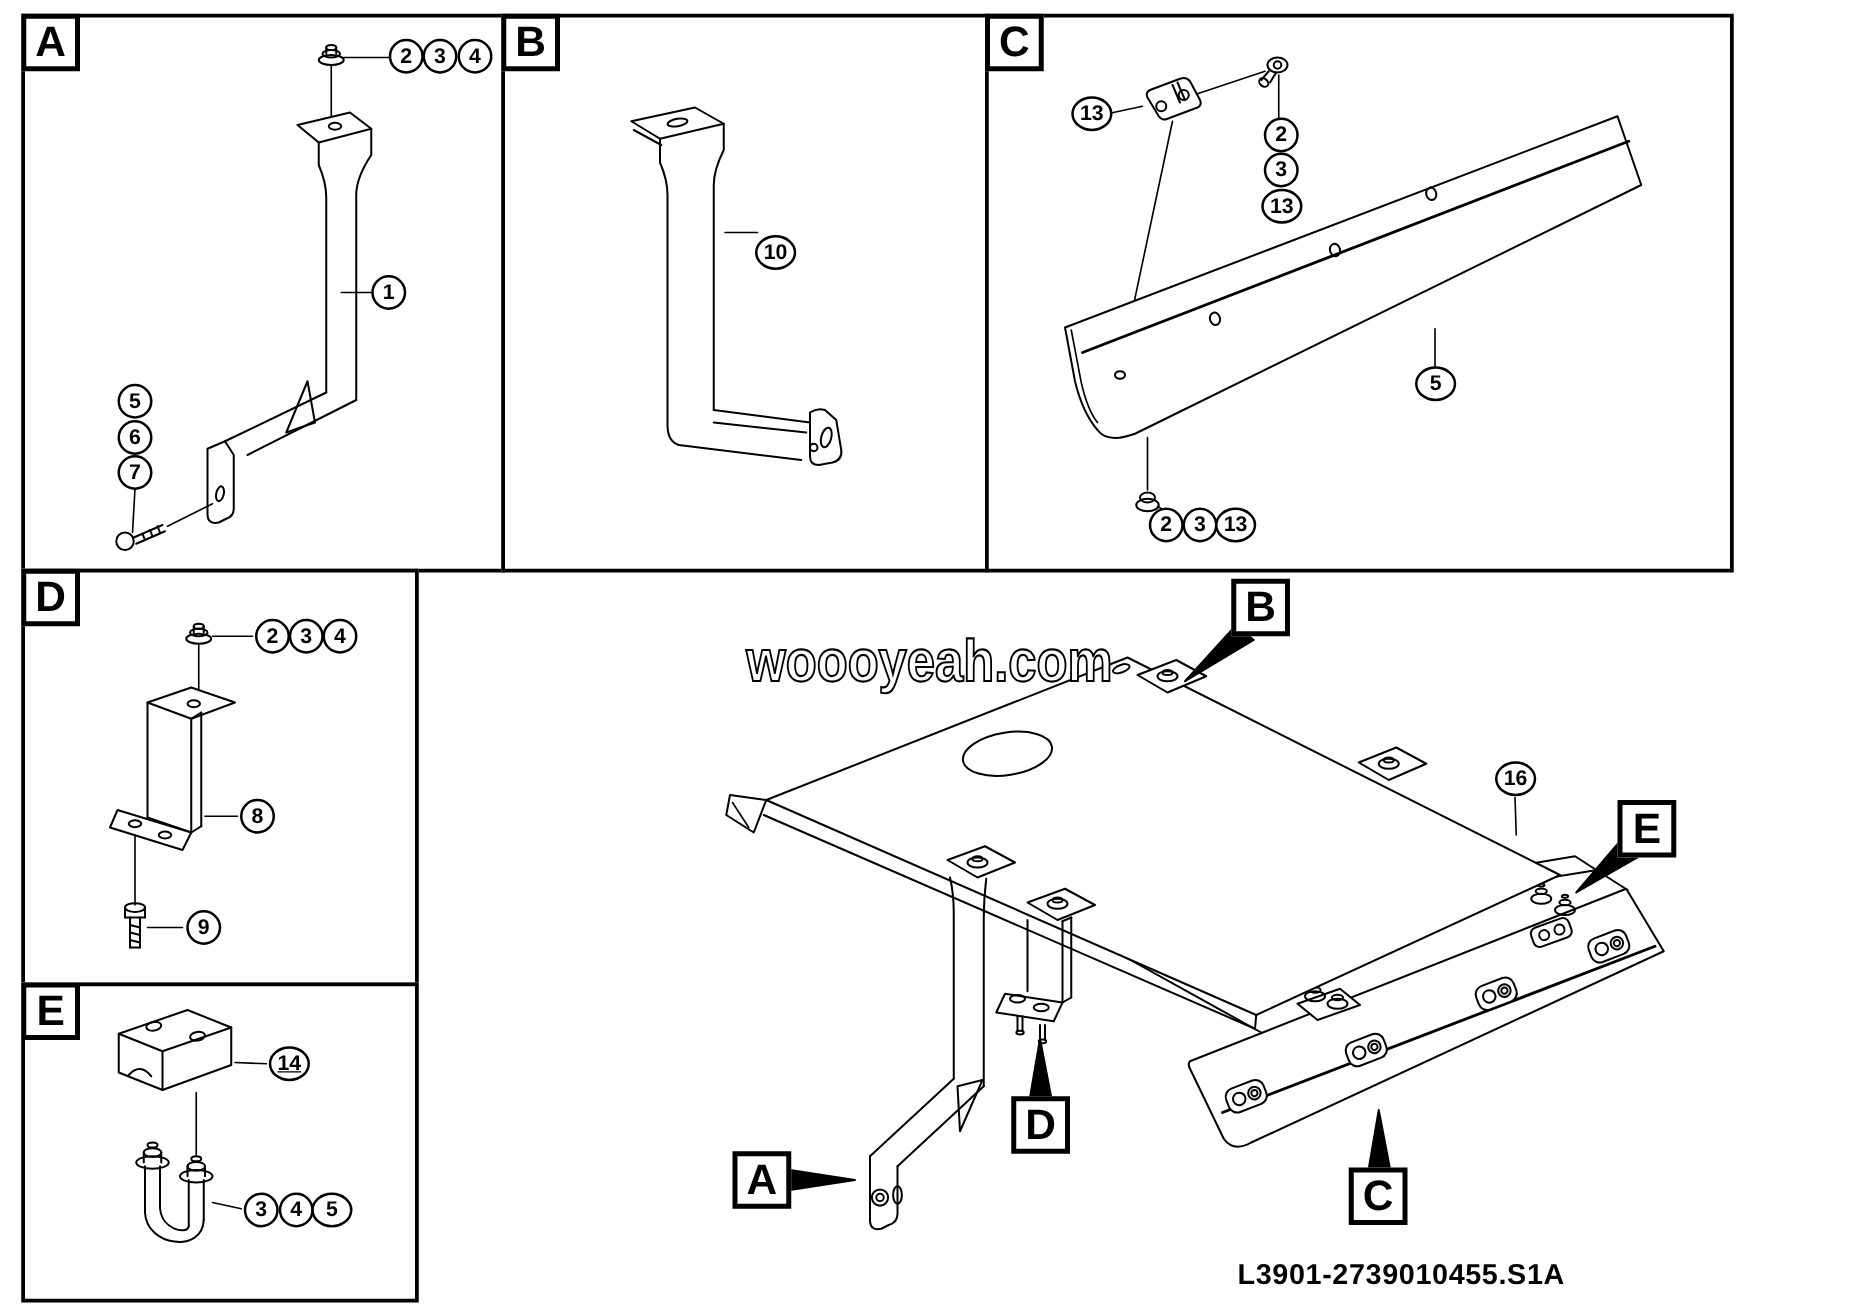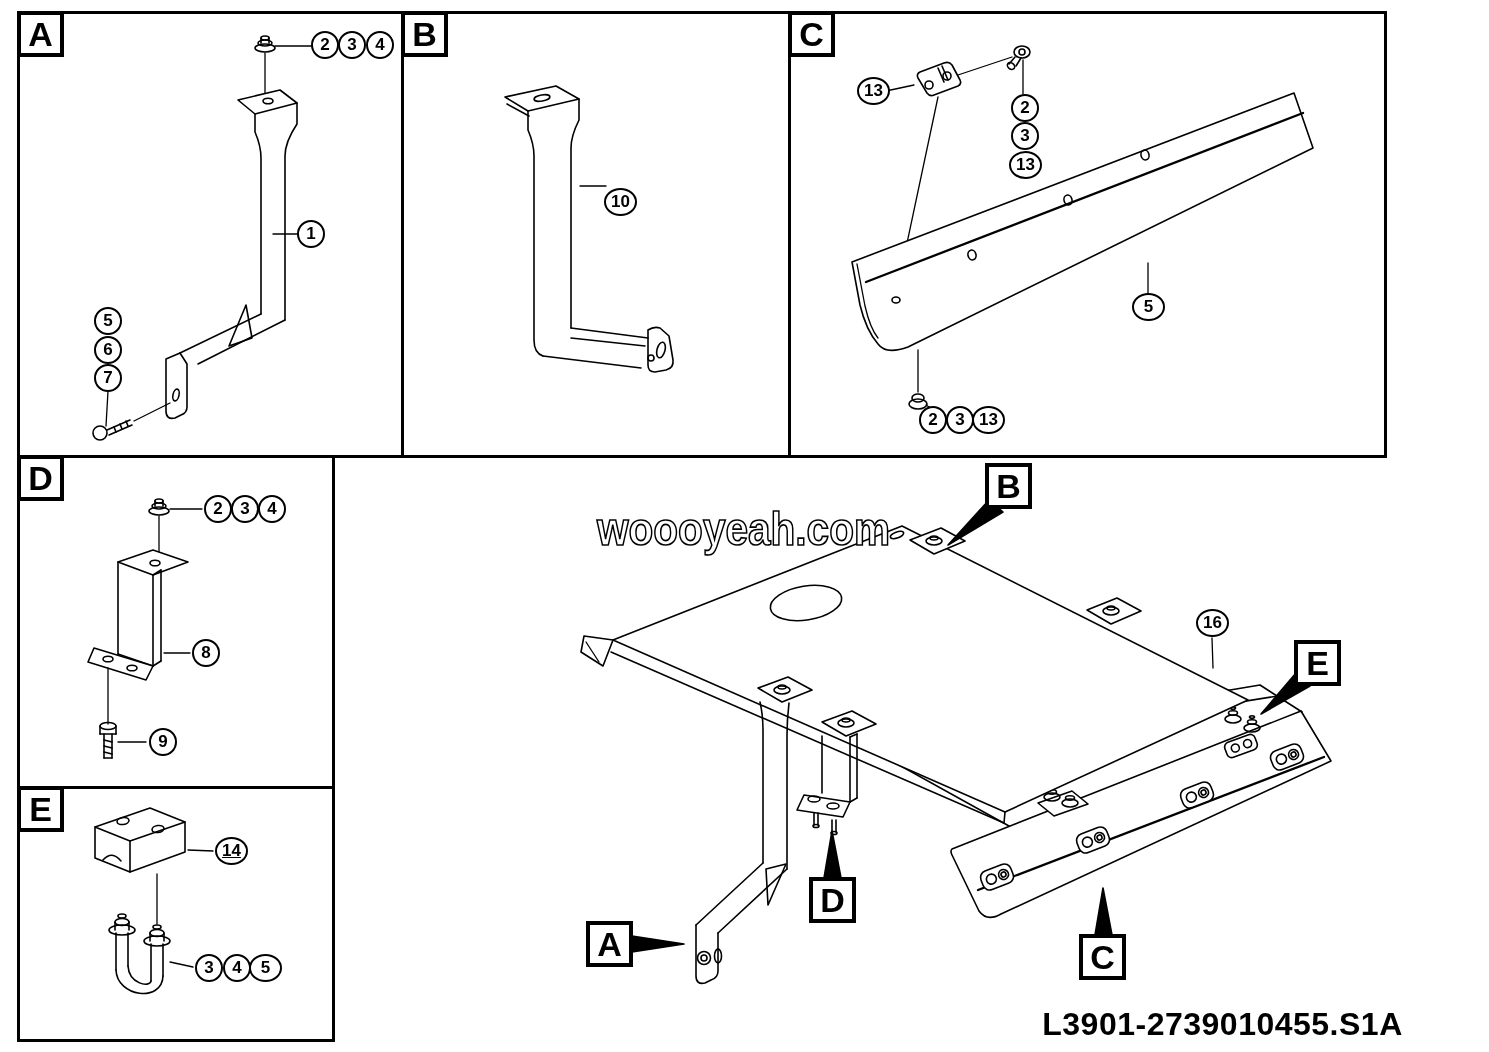--- a/index.html
+++ b/index.html
@@ -7,22 +7,22 @@
         font-family:"Liberation Sans",sans-serif;overflow:hidden;}
   .panel{position:absolute;border:3px solid #000;background:#fff;box-sizing:border-box;z-index:1;}
   .art{position:absolute;left:0;top:0;width:1489px;height:1052px;z-index:2;}
   .plabel,.mlabel{position:absolute;width:47px;height:46px;border:4px solid #000;background:#fff;
         display:flex;align-items:center;justify-content:center;font-weight:bold;font-size:34px;
         box-sizing:border-box;z-index:5;}
   .callout{position:absolute;width:28px;height:28px;border:2px solid #000;border-radius:50%;
         background:#fff;display:flex;align-items:center;justify-content:center;font-weight:bold;
         font-size:17px;box-sizing:border-box;z-index:4;}
   .callout.w2{width:33px;}
-  .partnum{position:absolute;left:990px;top:1006px;width:465px;text-align:center;
-        font-weight:bold;font-size:32px;letter-spacing:.5px;z-index:5;}
+  .partnum{position:absolute;left:990px;top:1006px;width:465px;text-align:left;
+        font-weight:bold;font-size:23px;letter-spacing:.5px;z-index:5;}
   svg line,svg path,svg polygon,svg polyline,svg ellipse,svg circle,svg rect{
         stroke:#000;fill:none;stroke-width:1.6;stroke-linejoin:round;stroke-linecap:round;}
   svg .wf{fill:#fff;}
   svg .blk{fill:#000;stroke:#000;}
   svg .thick{stroke-width:2.3;}
   svg .thin{stroke-width:1.3;}
   svg text.wm{fill:#fff;stroke:#000;stroke-width:1.7;font-weight:bold;font-size:47px;
         font-family:"Liberation Sans",sans-serif;}
 </style>
 </head>

